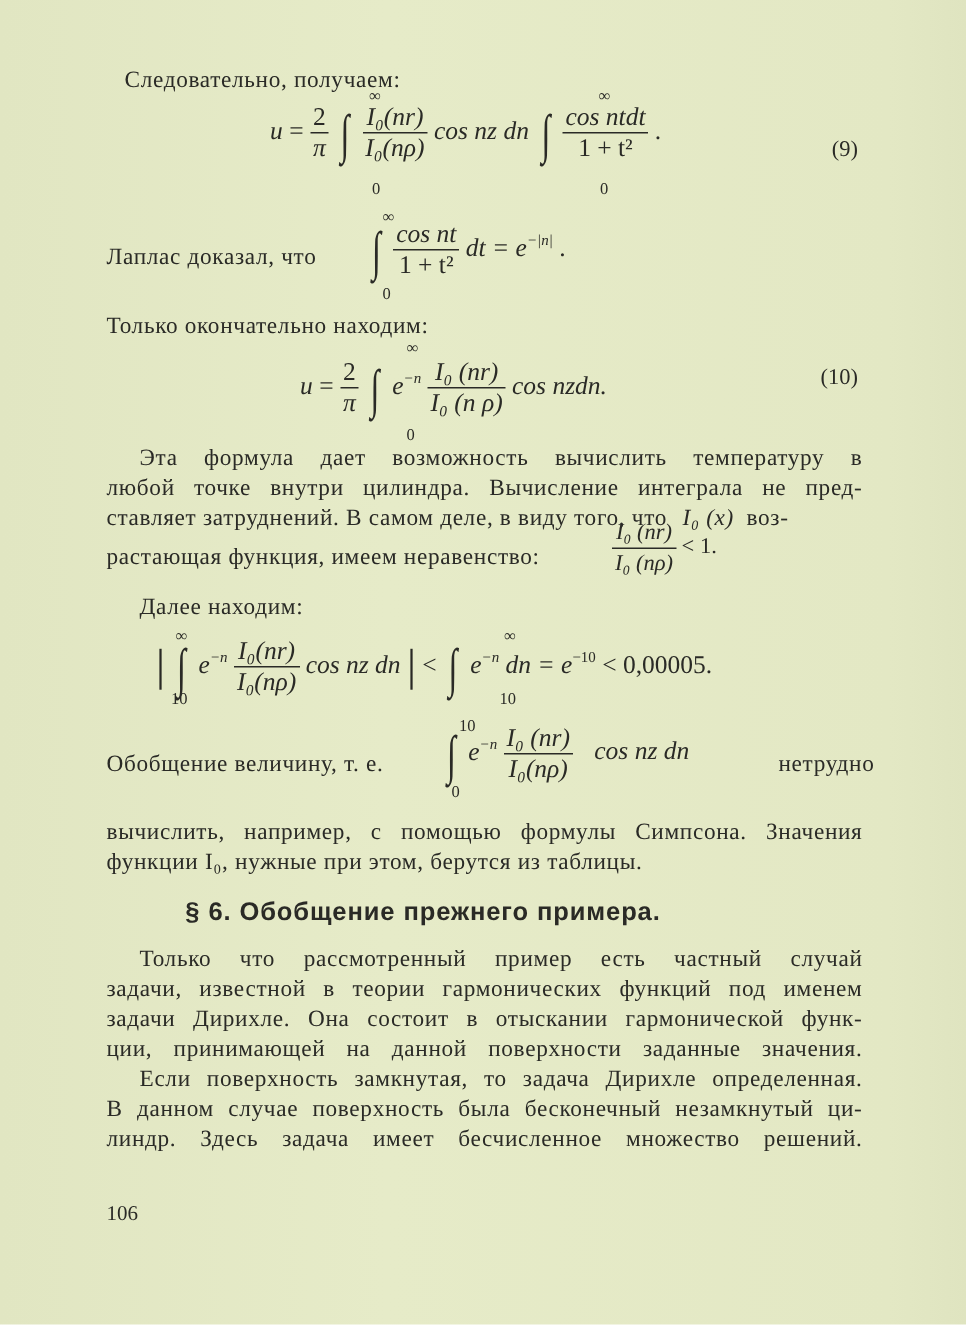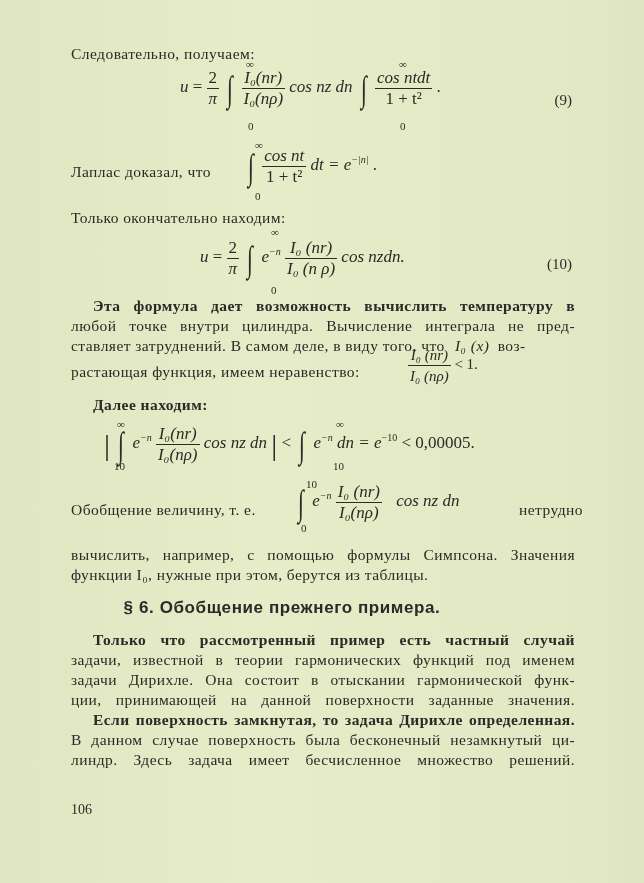--- a/index.html
+++ b/index.html
@@ -10,42 +10,42 @@
     color:#2a2a26;
     position:relative;
   }
   .page { position:absolute; left:0; top:0; width:644px; height:883px; }
   .line {
     position:absolute; left:71px; width:504px;
     font-size:15.5px; line-height:20px; letter-spacing:0.45px;
     white-space:nowrap;
   }
   .just { text-align:justify; text-align-last:justify; }
-  .indent { padding-left:22px; box-sizing:border-box;font-weight:bold; }
+  .indent { padding-left:22px; box-sizing:border-box; }
   .math { font-style:italic; font-family:"Liberation Serif", serif; }
   .eq { position:absolute; font-family:"Liberation Serif", serif; font-size:17px; color:#2a2a26; }
   .eqnum { position:absolute; right:72px; font-size:15px; }
   .frac { display:inline-block; vertical-align:middle; text-align:center; }
   .frac .num { display:block; padding:0 2px; border-bottom:1px solid #2a2a26; line-height:20px; }
   .frac .den { display:block; padding:0 2px; line-height:20px; }
   .int { position:relative; display:inline-block; font-size:36px; font-style:normal; vertical-align:middle; transform:scaleX(0.6); margin:0 2px; line-height:36px; }
   .sup { font-size:10px; vertical-align:7px; }
   .heading {
     position:absolute; left:0; width:564px; text-align:center;
     font-family:"Liberation Sans", sans-serif; font-weight:bold; font-size:17px; letter-spacing:0.6px;
   }
   .pagenum { position:absolute; left:71px; top:792px; font-size:14px; }
   .abs { position:absolute; }
 </style>
 </head>
 <body>
 
 <div class="page">
 
-  <div class="line" style="top:44px;">Следовательно, получаем:</div>
+  <div class="line" style="top:44px;margin-left:12px;">Следовательно, получаем:</div>
 
   <div class="eq math" style="left:180px; top:68px;">
     <span>u</span>
     <span style="font-style:normal;"> = </span>
     <span class="frac"><span class="num" style="font-style:normal;">2</span><span class="den">π</span></span>
     <span class="int">∫</span>
     <span class="frac"><span class="num">I₀(nr)</span><span class="den">I₀(nρ)</span></span>
     <span>cos nz dn</span>
     <span class="int">∫</span>
     <span class="frac"><span class="num">cos ntdt</span><span class="den" style="font-style:normal;">1 + t²</span></span>
@@ -75,21 +75,21 @@
     <span>u</span>
     <span style="font-style:normal;"> = </span>
     <span class="frac"><span class="num" style="font-style:normal;">2</span><span class="den">π</span></span>
     <span class="int">∫</span>
     <span>e</span><sup class="sup">−n</sup>
     <span class="frac"><span class="num">I₀ (nr)</span><span class="den">I₀ (n ρ)</span></span>
     <span>cos nzdn.</span>
   </div>
   <span class="abs" style="left:271px; top:226px; font-size:11px;">∞</span>
   <span class="abs" style="left:271px; top:284px; font-size:11px;">0</span>
-  <span class="eqnum" style="top:256px;">(10)</span>
+  <span class="eqnum" style="top:244px;">(10)</span>
 
   <div class="line just indent" style="top:296px;">Эта формула дает возможность вычислить температуру в</div>
   <div class="line just" style="top:316px;">любой точке внутри цилиндра. Вычисление интеграла не пред-</div>
   <div class="line" style="top:336px;">
     <span>ставляет затруднений. В самом деле, в виду того, что</span>
     <span class="math" style="margin-left:6px;">I₀ (x)</span>
     <span style="margin-left:4px;">воз-</span>
   </div>
   <div class="line" style="top:362px; width:auto;">растающая функция, имеем неравенство:</div>
   <div class="eq math" style="left:408px; top:345px; font-size:15px;">

